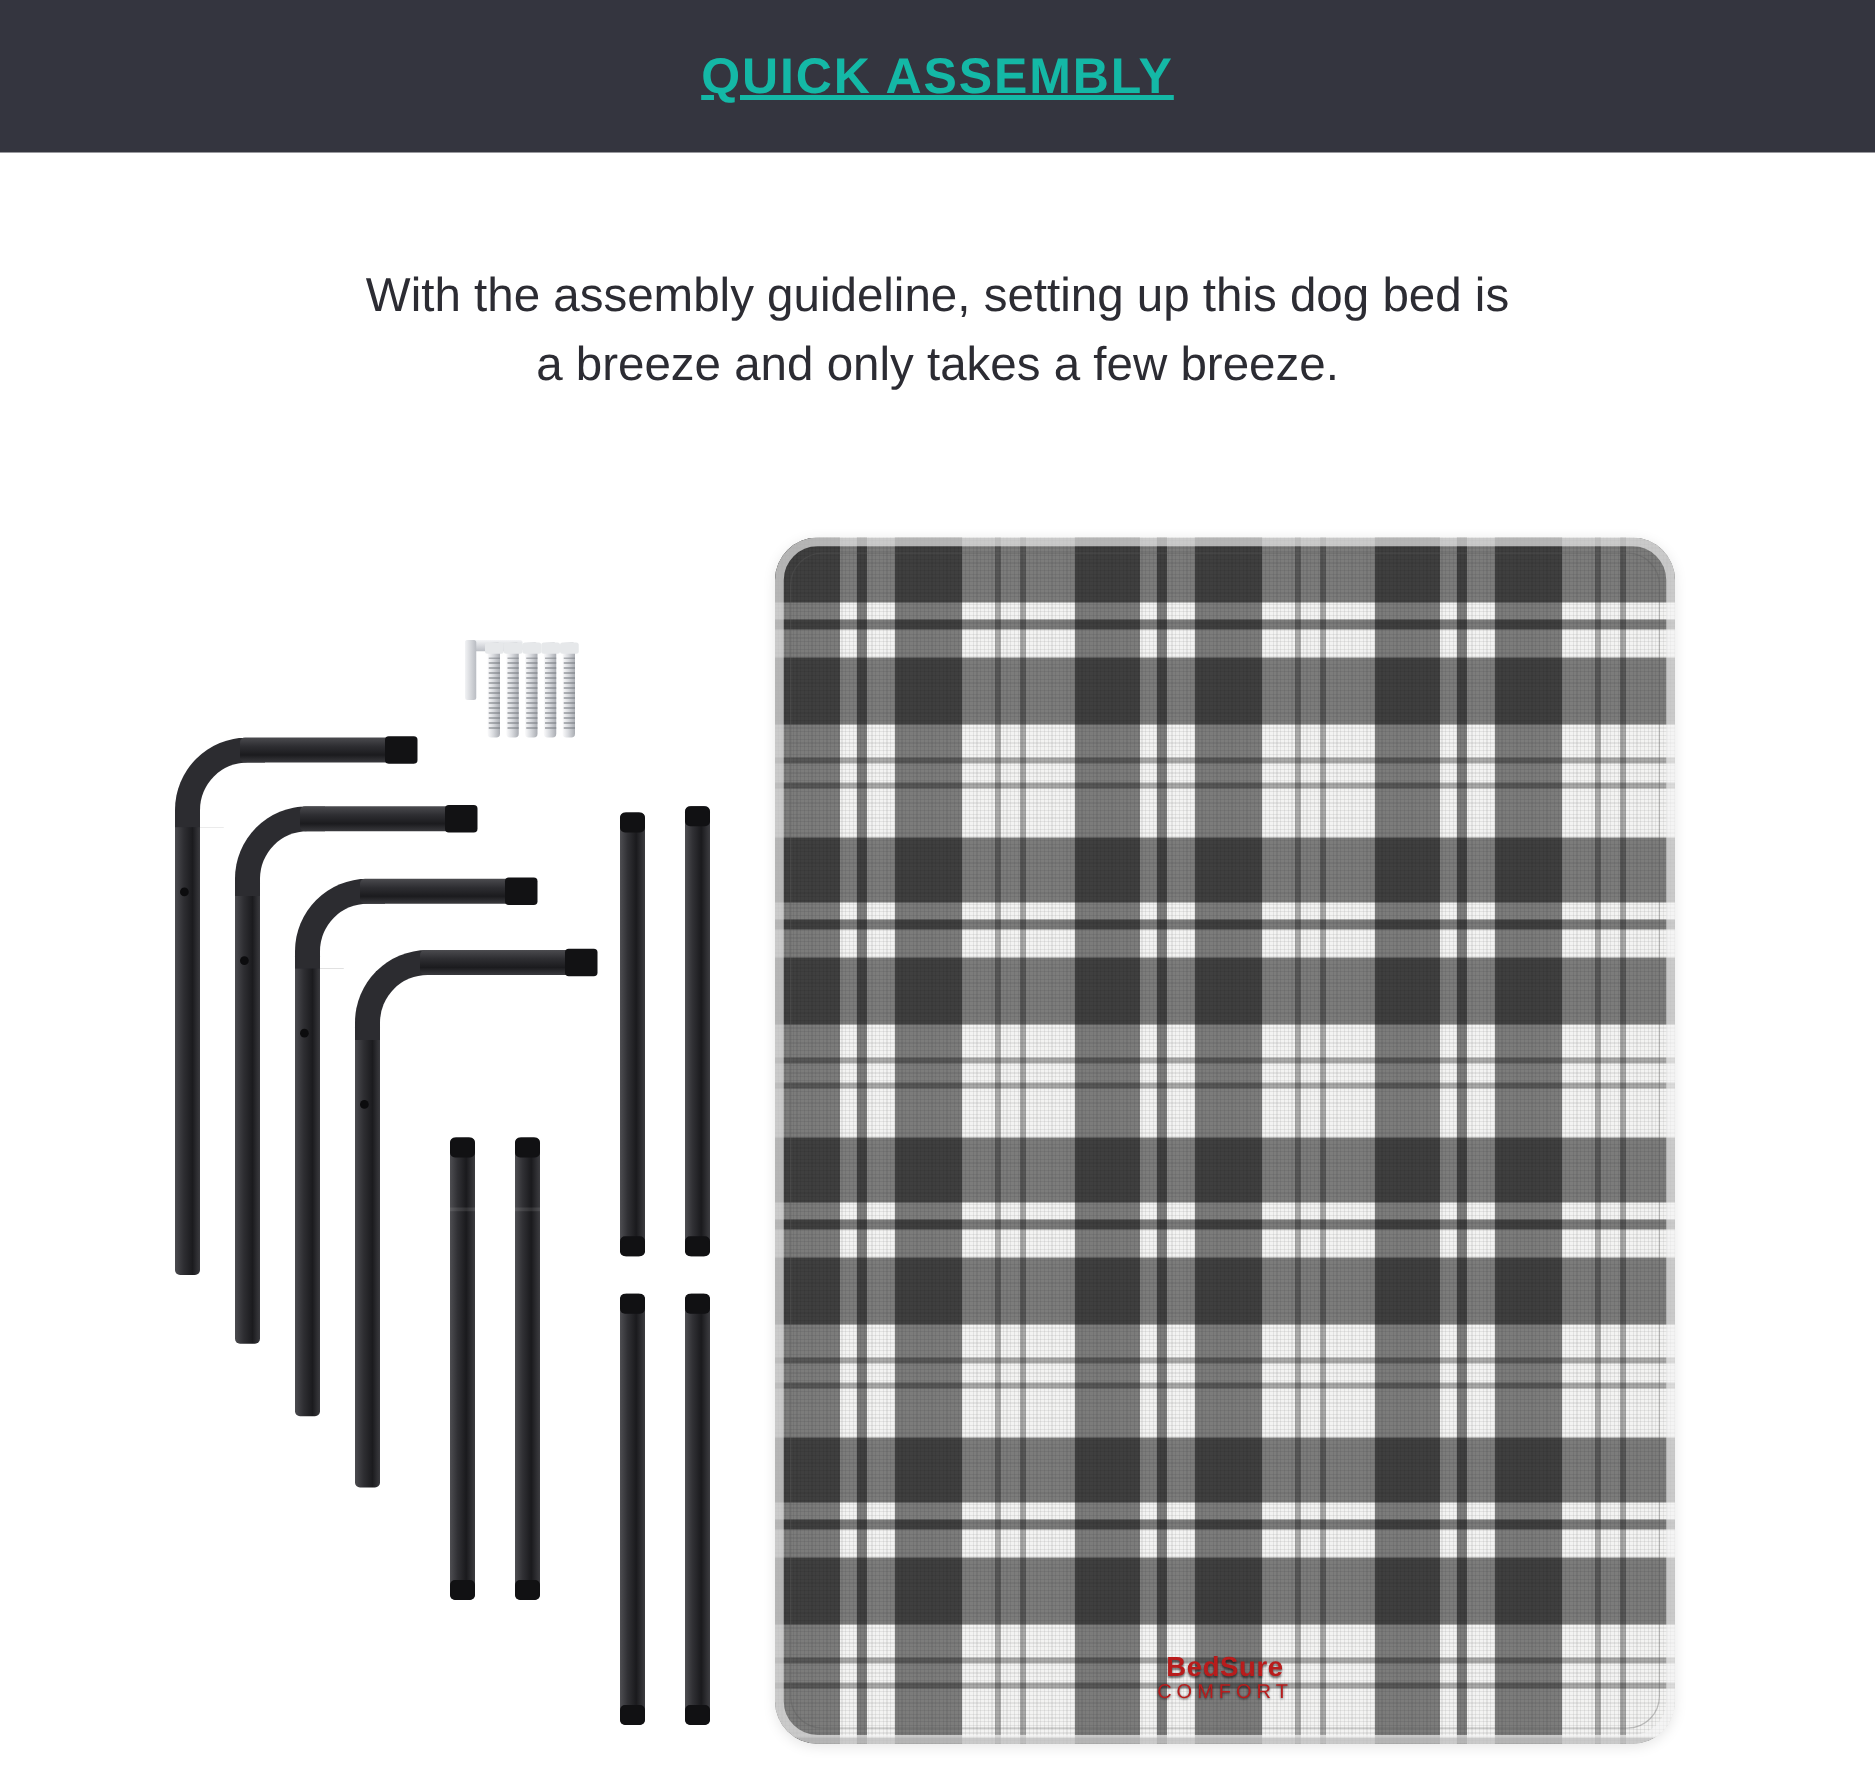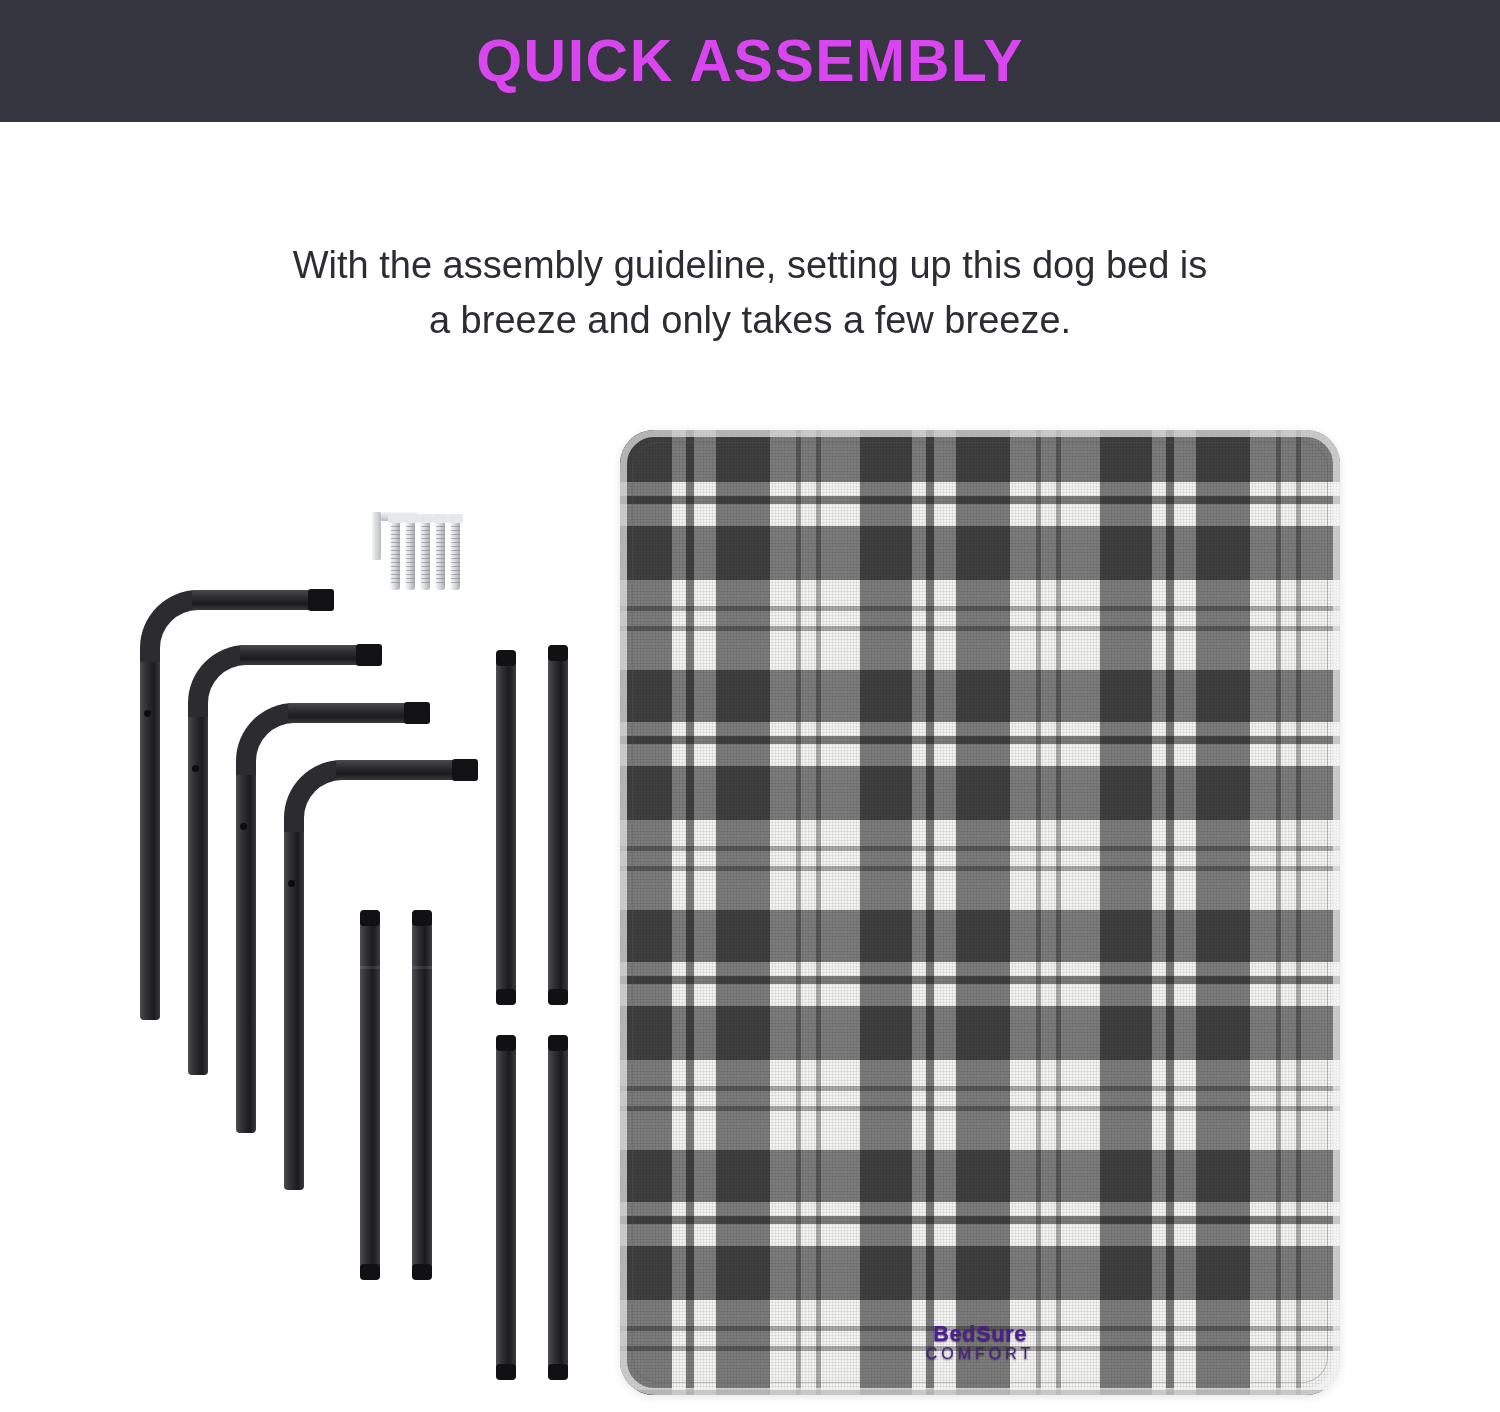--- a/index.html
+++ b/index.html
@@ -19,33 +19,34 @@
   .header-banner {
     width: 1500px;
     height: 122px;
     background: #34353f;
     display: flex;
     align-items: center;
     justify-content: center;
     box-sizing: border-box;
   }
   .header-title {
-    color: #d946ef;
-    font-size: 59px;
+    color: #14b8a6;
+    font-size: 40px;
     font-weight: bold;
     letter-spacing: 1.5px;
     line-height: 1;
     text-align: center;
     font-family: "Liberation Sans", sans-serif;
+    text-decoration: underline;
   }
 
   
   .subtitle-wrap {
     width: 1500px;
-    padding-top: 116px;
+    padding-top: 88px;
     display: flex;
     justify-content: center;
     align-items: flex-end;
   }
   .subtitle {
     width: 1180px;
     text-align: center;
     color: #2c2c33;
     font-size: 38px;
     line-height: 1.45;
@@ -297,21 +298,21 @@
     pointer-events: none;
   }
 
   
   .brand {
     position: absolute;
     left: 0;
     right: 0;
     bottom: 32px;
     text-align: center;
-    color: #4c1d95;
+    color: #b91c1c;
     text-shadow: 0 1px 2px rgba(0,0,0,0.6);
     pointer-events: none;
   }
   .brand .b1 {
     font-size: 22px;
     font-weight: bold;
     letter-spacing: 0.5px;
     line-height: 1.05;
     font-family: "Liberation Sans", sans-serif;
   }

